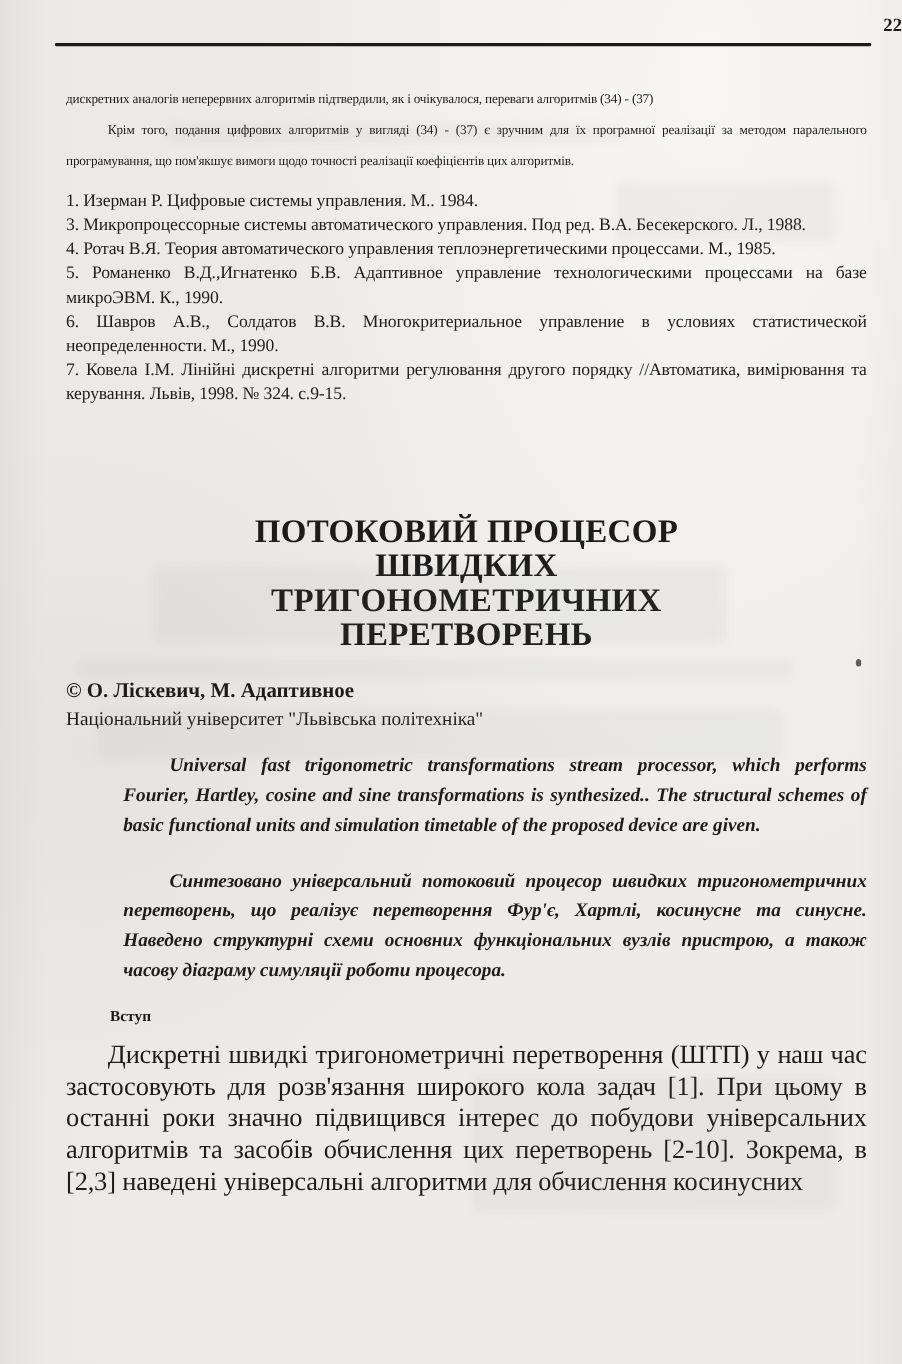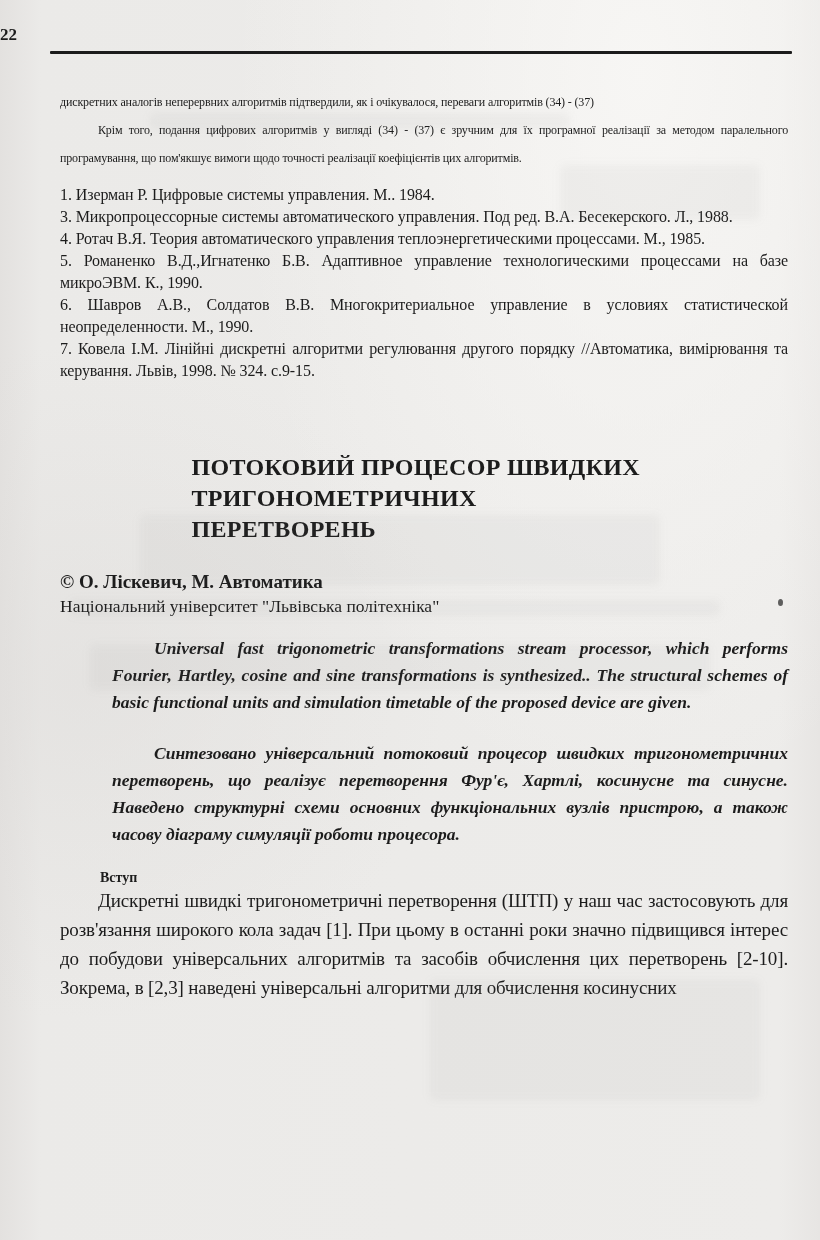--- a/index.html
+++ b/index.html
@@ -10,22 +10,22 @@
     overflow: hidden;
     font-family: "Liberation Serif", serif;
     color: #1c1c1c;
     background:
       radial-gradient(ellipse at 78% 6%, rgba(248,247,245,0.9) 0%, rgba(248,247,245,0) 45%),
       radial-gradient(ellipse at 10% 55%, rgba(222,220,218,0.5) 0%, rgba(222,220,218,0) 35%),
       linear-gradient(90deg, #e3e1df 0%, #ebeae8 5%, #edecea 95%, #e7e5e3 100%);
   }
 
   .page-number {
-    padding-top: 25px;
-    text-align: left;
+    padding-top: 13px;
+    text-align: right;
     font-size: 17px;
     font-weight: bold;
   }
   .header-rule {
     height: 3px;
     background: #1b1b1b;
     margin: 6px 28px 0 50px;
     border-radius: 1px;
   }
 
@@ -45,24 +45,24 @@
 
   .references {
     margin-top: 12px;
     font-size: 16px;
     line-height: 22px;
     letter-spacing: -0.1px;
   }
   .ref { text-align: justify; }
 
   .article-title {
-    margin: 70px auto 0 auto;
+    margin: 98px auto 0 auto;
     max-width: 465px;
-    text-align: left;
-    font-size: 24px;
+    text-align: center;
+    font-size: 30px;
     line-height: 31px;
     font-weight: bold;
     letter-spacing: 0.3px;
   }
 
   .authors-line {
     margin-top: 26px;
     font-size: 19px;
     font-weight: bold;
   }
@@ -82,22 +82,22 @@
   }
   .abstract.english { margin-top: 18px; }
 
   .section-heading {
     margin: 22px 0 0 40px;
     font-size: 14px;
     font-weight: bold;
   }
 
   .intro-para {
-    margin-top: 0;
-    font-size: 19px;
+    margin-top: 12px;
+    font-size: 24px;
     line-height: 29px;
     letter-spacing: -0.15px;
     text-align: justify;
     text-indent: 38px;
   }
 
   
   .ghost {
     position: absolute;
     background: rgba(120, 118, 116, 0.06);
@@ -138,21 +138,21 @@
     <div class="ref">1. Изерман Р. Цифровые системы управления. М.. 1984.</div>
     <div class="ref">3. Микропроцессорные системы автоматического управления. Под ред. В.А. Бесекерского. Л., 1988.</div>
     <div class="ref">4. Ротач В.Я. Теория автоматического управления теплоэнергетическими процессами. М., 1985.</div>
     <div class="ref">5. Романенко В.Д.,Игнатенко Б.В. Адаптивное управление технологическими процессами на базе микроЭВМ. К., 1990.</div>
     <div class="ref">6. Шавров А.В., Солдатов В.В. Многокритериальное управление в условиях статистической неопределенности. М., 1990.</div>
     <div class="ref">7. Ковела І.М. Лінійні дискретні алгоритми регулювання другого порядку //Автоматика, вимірювання та керування. Львів, 1998. № 324. с.9-15.</div>
   </div>
 
   <h1 class="article-title">ПОТОКОВИЙ ПРОЦЕСОР ШВИДКИХ ТРИГОНОМЕТРИЧНИХ ПЕРЕТВОРЕНЬ</h1>
 
-  <div class="authors-line">© О. Ліскевич, М. Автоматика</div>
+  <div class="authors-line">© О. Ліскевич, М. Адаптивное</div>
   <div class="affiliation">Національний університет "Львівська політехніка"</div>
 
   <p class="abstract english">Universal fast trigonometric transformations stream processor, which performs Fourier, Hartley, cosine and sine transformations is synthesized.. The structural schemes of basic functional units and simulation timetable of the proposed device are given.</p>
   <p class="abstract ukrainian">Синтезовано універсальний потоковий процесор швидких тригонометричних перетворень, що реалізує перетворення Фур'є, Хартлі, косинусне та синусне. Наведено структурні схеми основних функціональних вузлів пристрою, а також часову діаграму симуляції роботи процесора.</p>
 
   <div class="section-heading">Вступ</div>
 
   <p class="intro-para">Дискретні швидкі тригонометричні перетворення (ШТП) у наш час застосовують для розв'язання широкого кола задач [1]. При цьому в останні роки значно підвищився інтерес до побудови універсальних алгоритмів та засобів обчислення цих перетворень [2-10]. Зокрема, в [2,3] наведені універсальні алгоритми для обчислення косинусних</p>
 
 </div>

